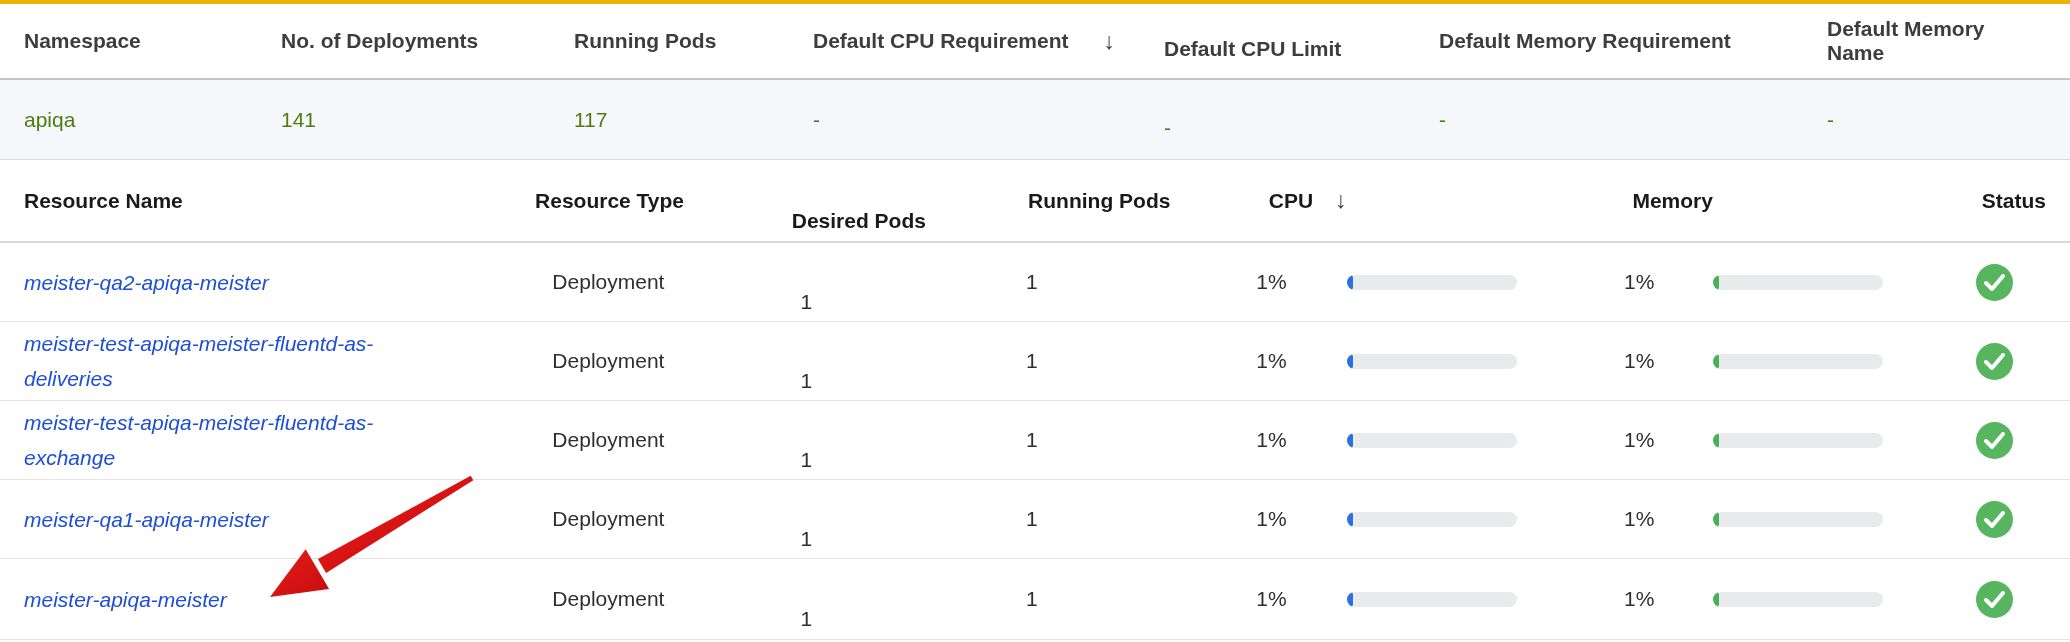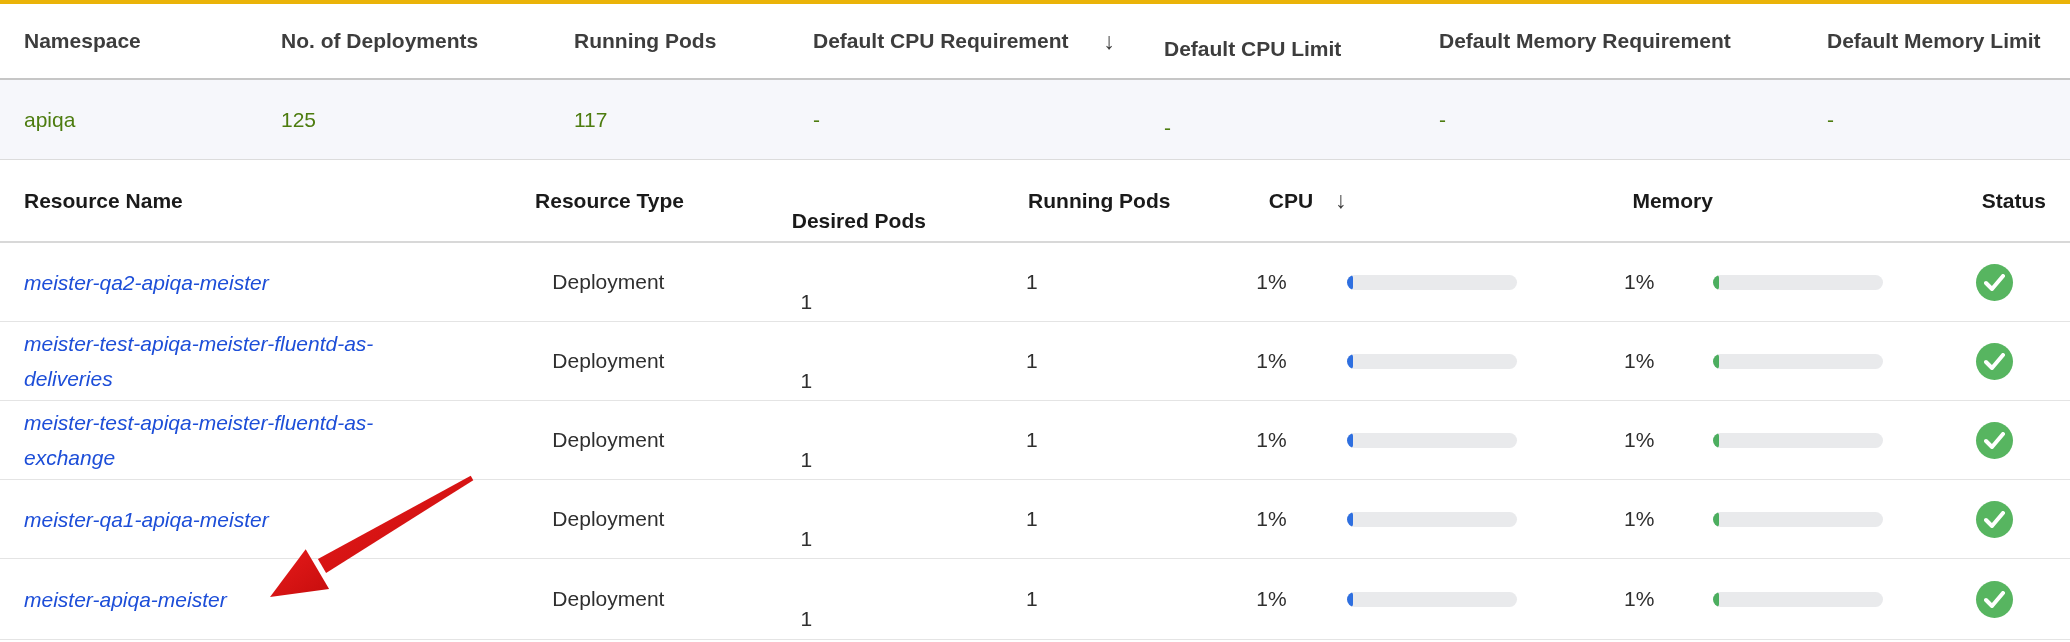--- a/index.html
+++ b/index.html
@@ -81,26 +81,26 @@
     <div class="row t1-header">
       <div class="cell c1">Namespace</div>
       <div class="cell c2">No. of Deployments</div>
       <div class="cell c3">Running Pods</div>
       <div class="cell c4">
         <span>Default CPU Requirement</span>
         <span class="sort-arrow">↓</span>
       </div>
       <div class="cell c5">Default CPU Limit</div>
       <div class="cell c6">Default Memory Requirement</div>
-      <div class="cell c7">Default Memory Limit</div>
+      <div class="cell c7">Default Memory Name</div>
     </div>
 
     <div class="row t1-row">
       <div class="cell c1">apiqa</div>
-      <div class="cell c2">125</div>
+      <div class="cell c2">141</div>
       <div class="cell c3">117</div>
       <div class="cell c4">-</div>
       <div class="cell c5">-</div>
       <div class="cell c6">-</div>
       <div class="cell c7">-</div>
     </div>
   </div>
 
   <div class="t2">
     <div class="row t2-header">

